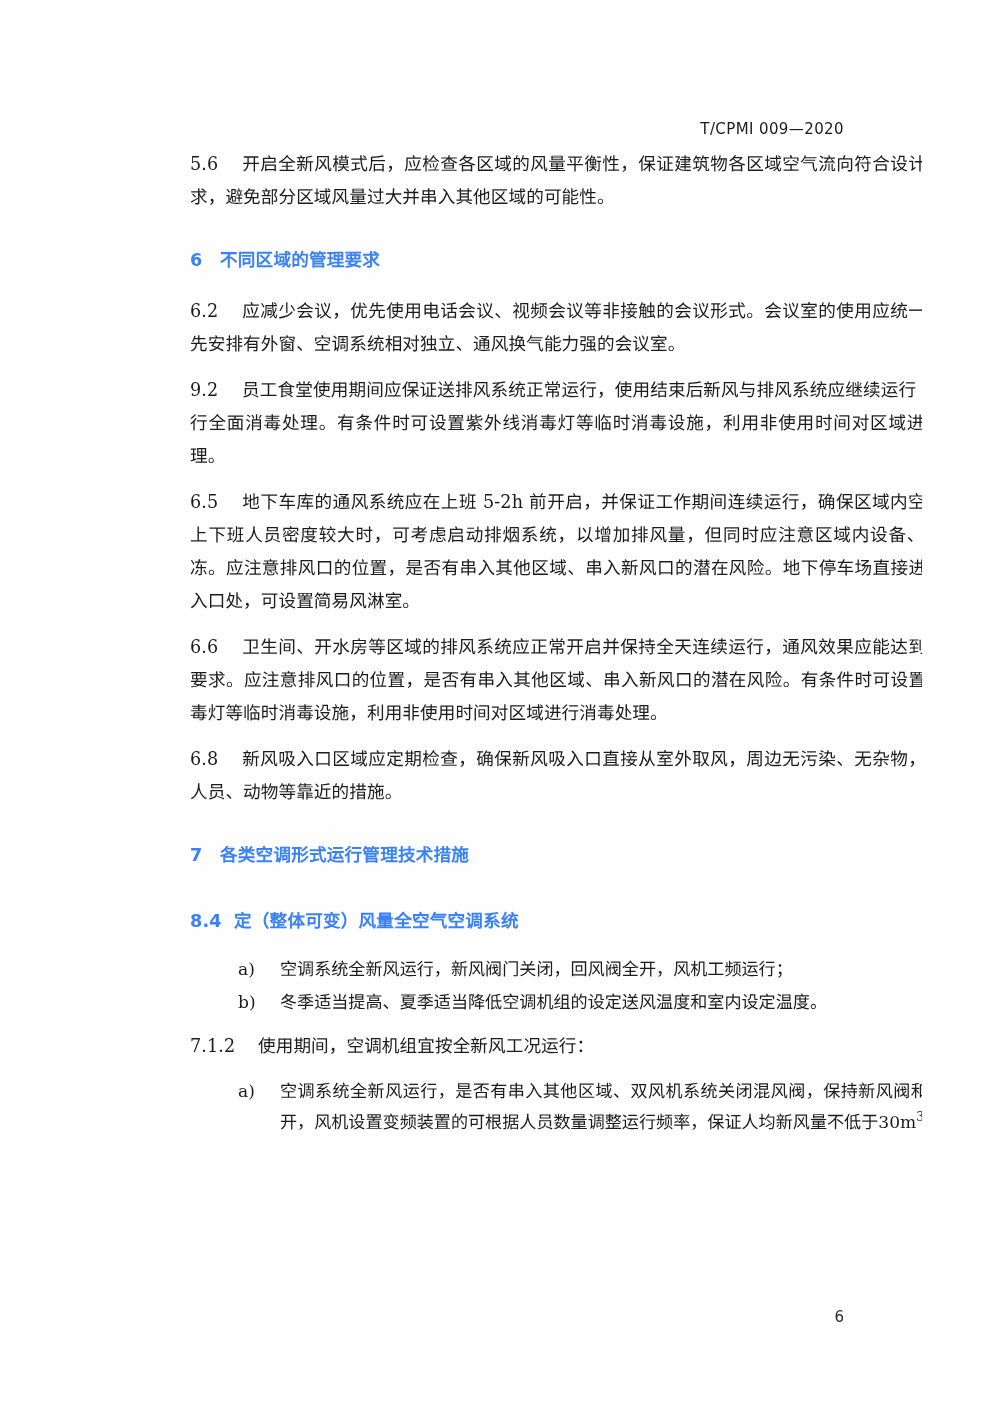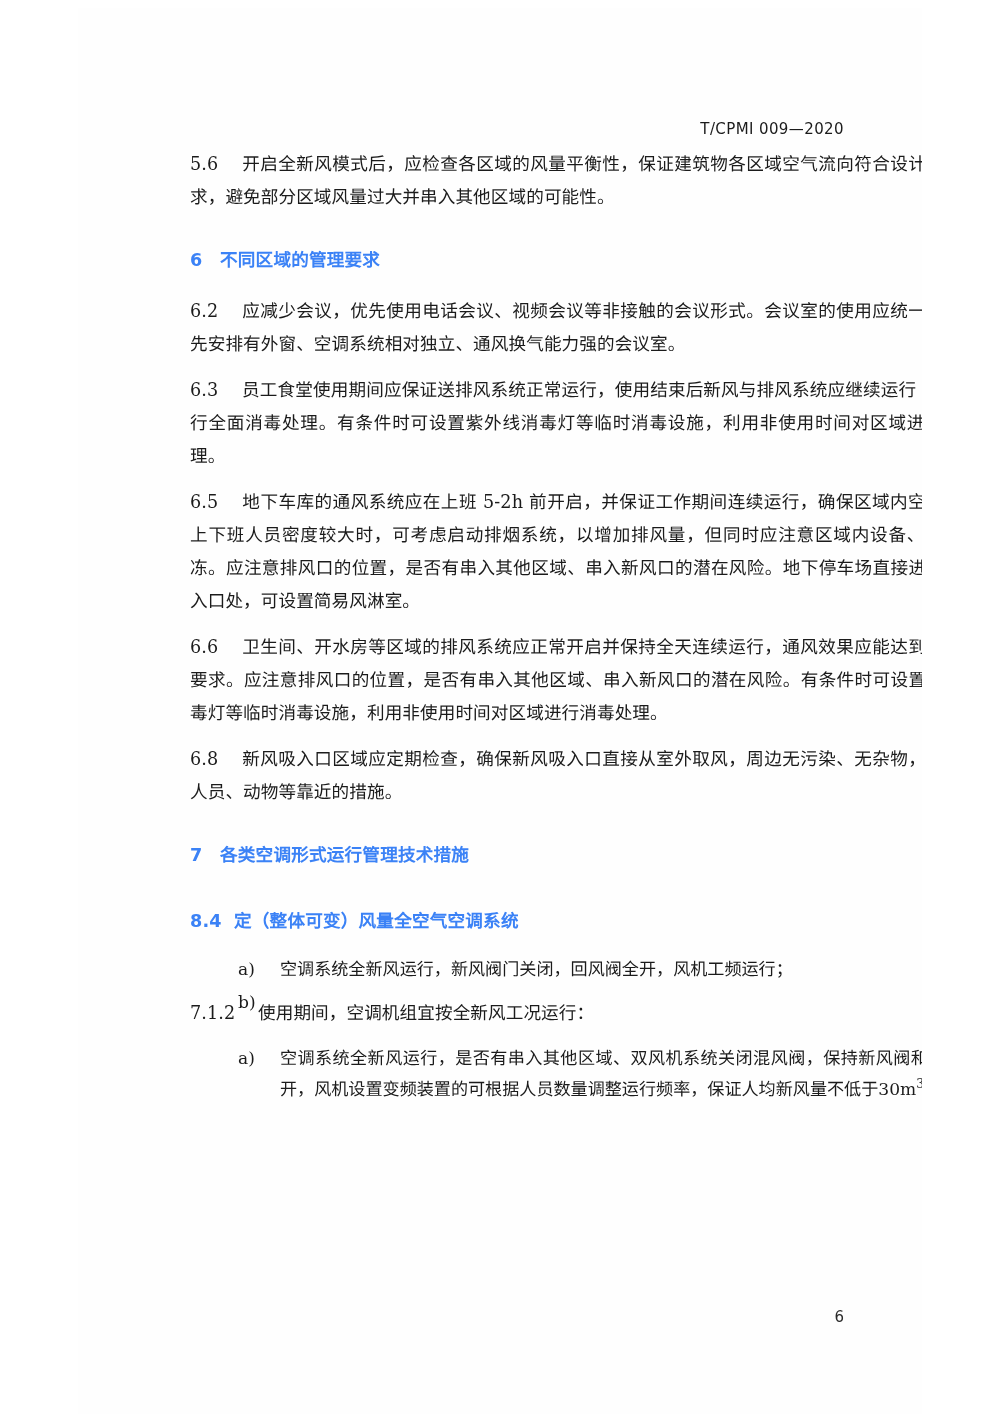--- a/index.html
+++ b/index.html
@@ -162,21 +162,21 @@
     <h2 class="section">
       <span class="num">6</span><span>不同区域的管理要求</span>
     </h2>
 
 
     <p class="clause">
       <span class="num">6.2</span><span>应减少会议，优先使用电话会议、视频会议等非接触的会议形式。会议室的使用应统一管理，优先安排有外窗、空调系统相对独立、通风换气能力强的会议室。</span>
     </p>
 
     <p class="clause">
-      <span class="num">6.3</span><span>员工食堂使用期间应保证送排风系统正常运行，使用结束后新风与排风系统应继续运行 1h，并进行全面消毒处理。有条件时可设置紫外线消毒灯等临时消毒设施，利用非使用时间对区域进行消毒处理。</span>
+      <span class="num">9.2</span><span>员工食堂使用期间应保证送排风系统正常运行，使用结束后新风与排风系统应继续运行 1h，并进行全面消毒处理。有条件时可设置紫外线消毒灯等临时消毒设施，利用非使用时间对区域进行消毒处理。</span>
     </p>
 
 
     <p class="clause">
       <span class="num">6.5</span><span>地下车库的通风系统应在上班 5-2h 前开启，并保证工作期间连续运行，确保区域内空气流通。上下班人员密度较大时，可考虑启动排烟系统，以增加排风量，但同时应注意区域内设备、管路的防冻。应注意排风口的位置，是否有串入其他区域、串入新风口的潜在风险。地下停车场直接进入电梯的入口处，可设置简易风淋室。</span>
     </p>
 
     <p class="clause">
       <span class="num">6.6</span><span>卫生间、开水房等区域的排风系统应正常开启并保持全天连续运行，通风效果应能达到设计使用要求。应注意排风口的位置，是否有串入其他区域、串入新风口的潜在风险。有条件时可设置紫外线消毒灯等临时消毒设施，利用非使用时间对区域进行消毒处理。</span>
     </p>
@@ -192,21 +192,21 @@
 
     <h3 class="subsection">
       <span class="num">8.4</span><span>定（整体可变）风量全空气空调系统</span>
     </h3>
 
     <ul class="lettered">
       <li>
         <span class="marker">a)</span><span>空调系统全新风运行，新风阀门关闭，回风阀全开，风机工频运行；</span>
       </li>
       <li>
-        <span class="marker">b)</span>
+        <span class="marker">b)</span><span>冬季适当提高、夏季适当降低空调机组的设定送风温度和室内设定温度。</span>
       </li>
     </ul>
 
     <p class="clause sub">
       <span class="num">7.1.2</span><span>使用期间，空调机组宜按全新风工况运行：</span>
     </p>
     <ul class="lettered">
       <li>
         <span class="marker">a)</span><span>空调系统全新风运行，是否有串入其他区域、双风机系统关闭混风阀，保持新风阀和排风阀全开，风机设置变频装置的可根据人员数量调整运行频率，保证人均新风量不低于30m</span><span class="unit-sup">3</span><span> /h；</span>
       </li>

